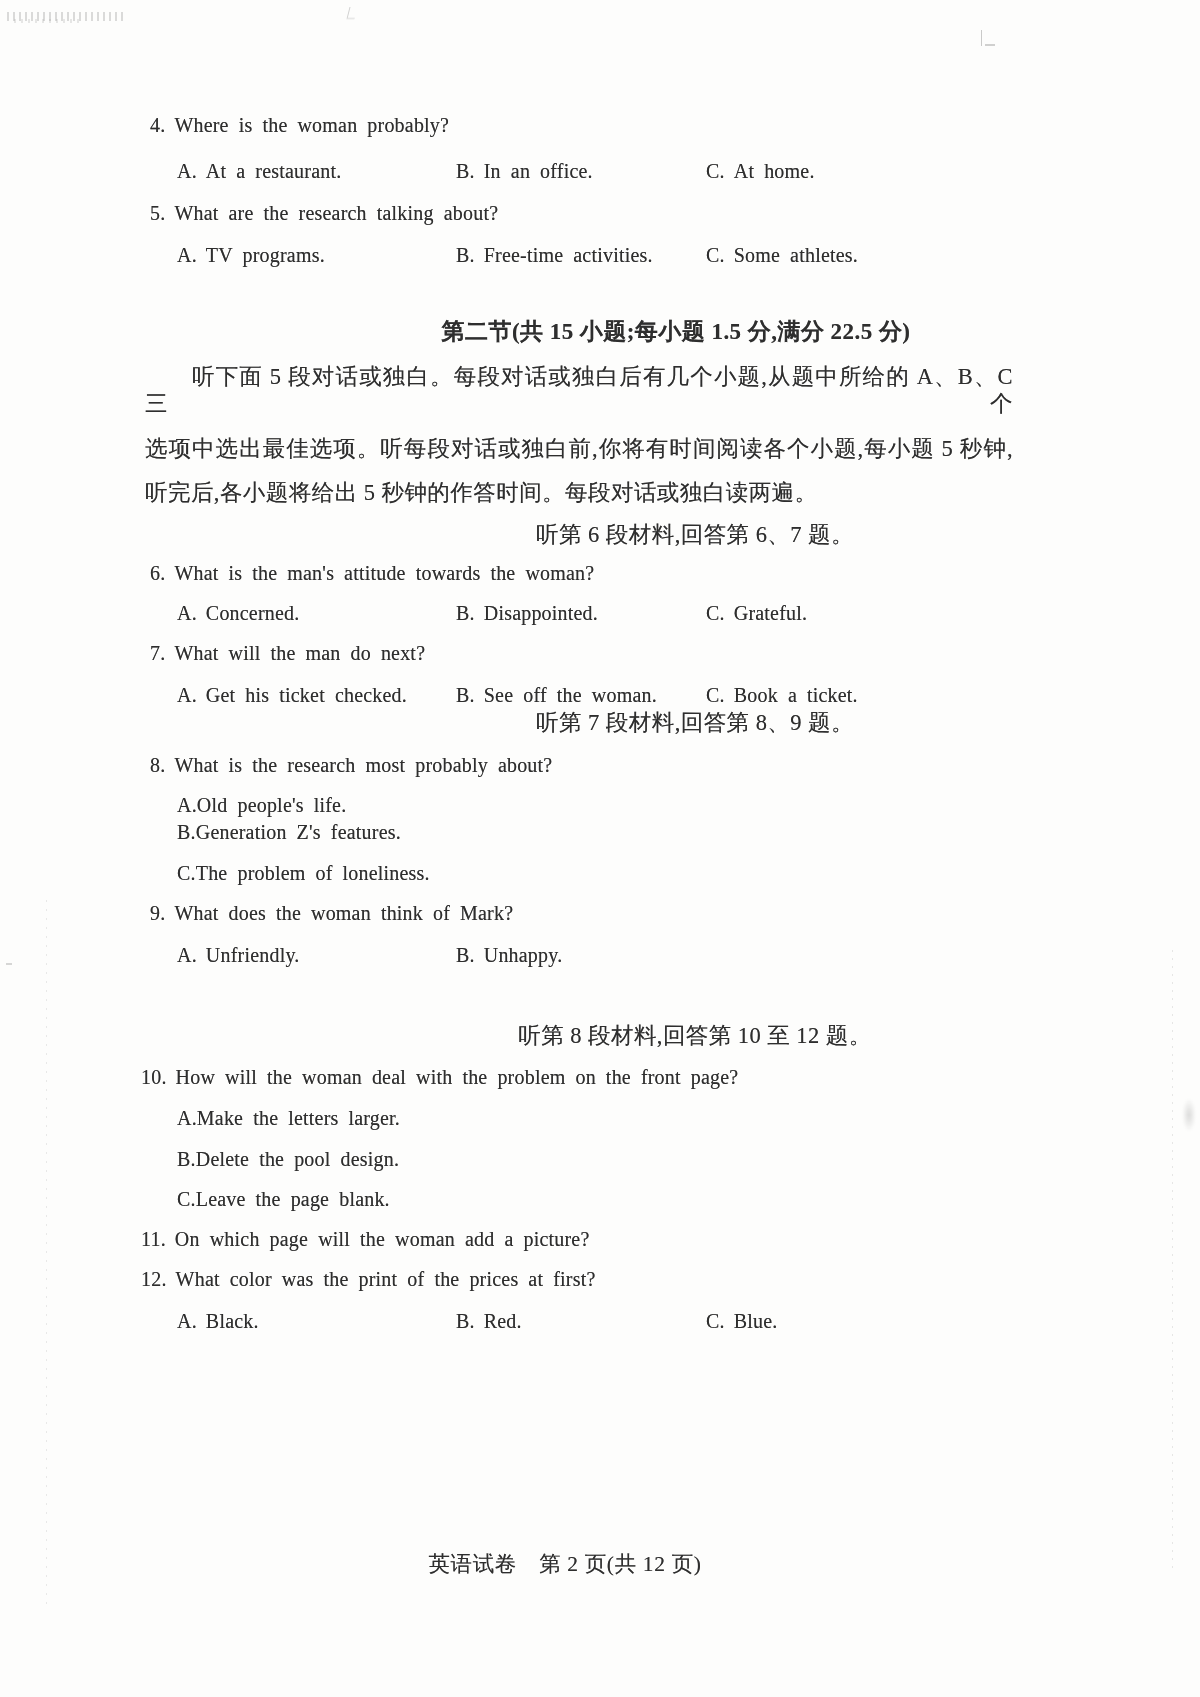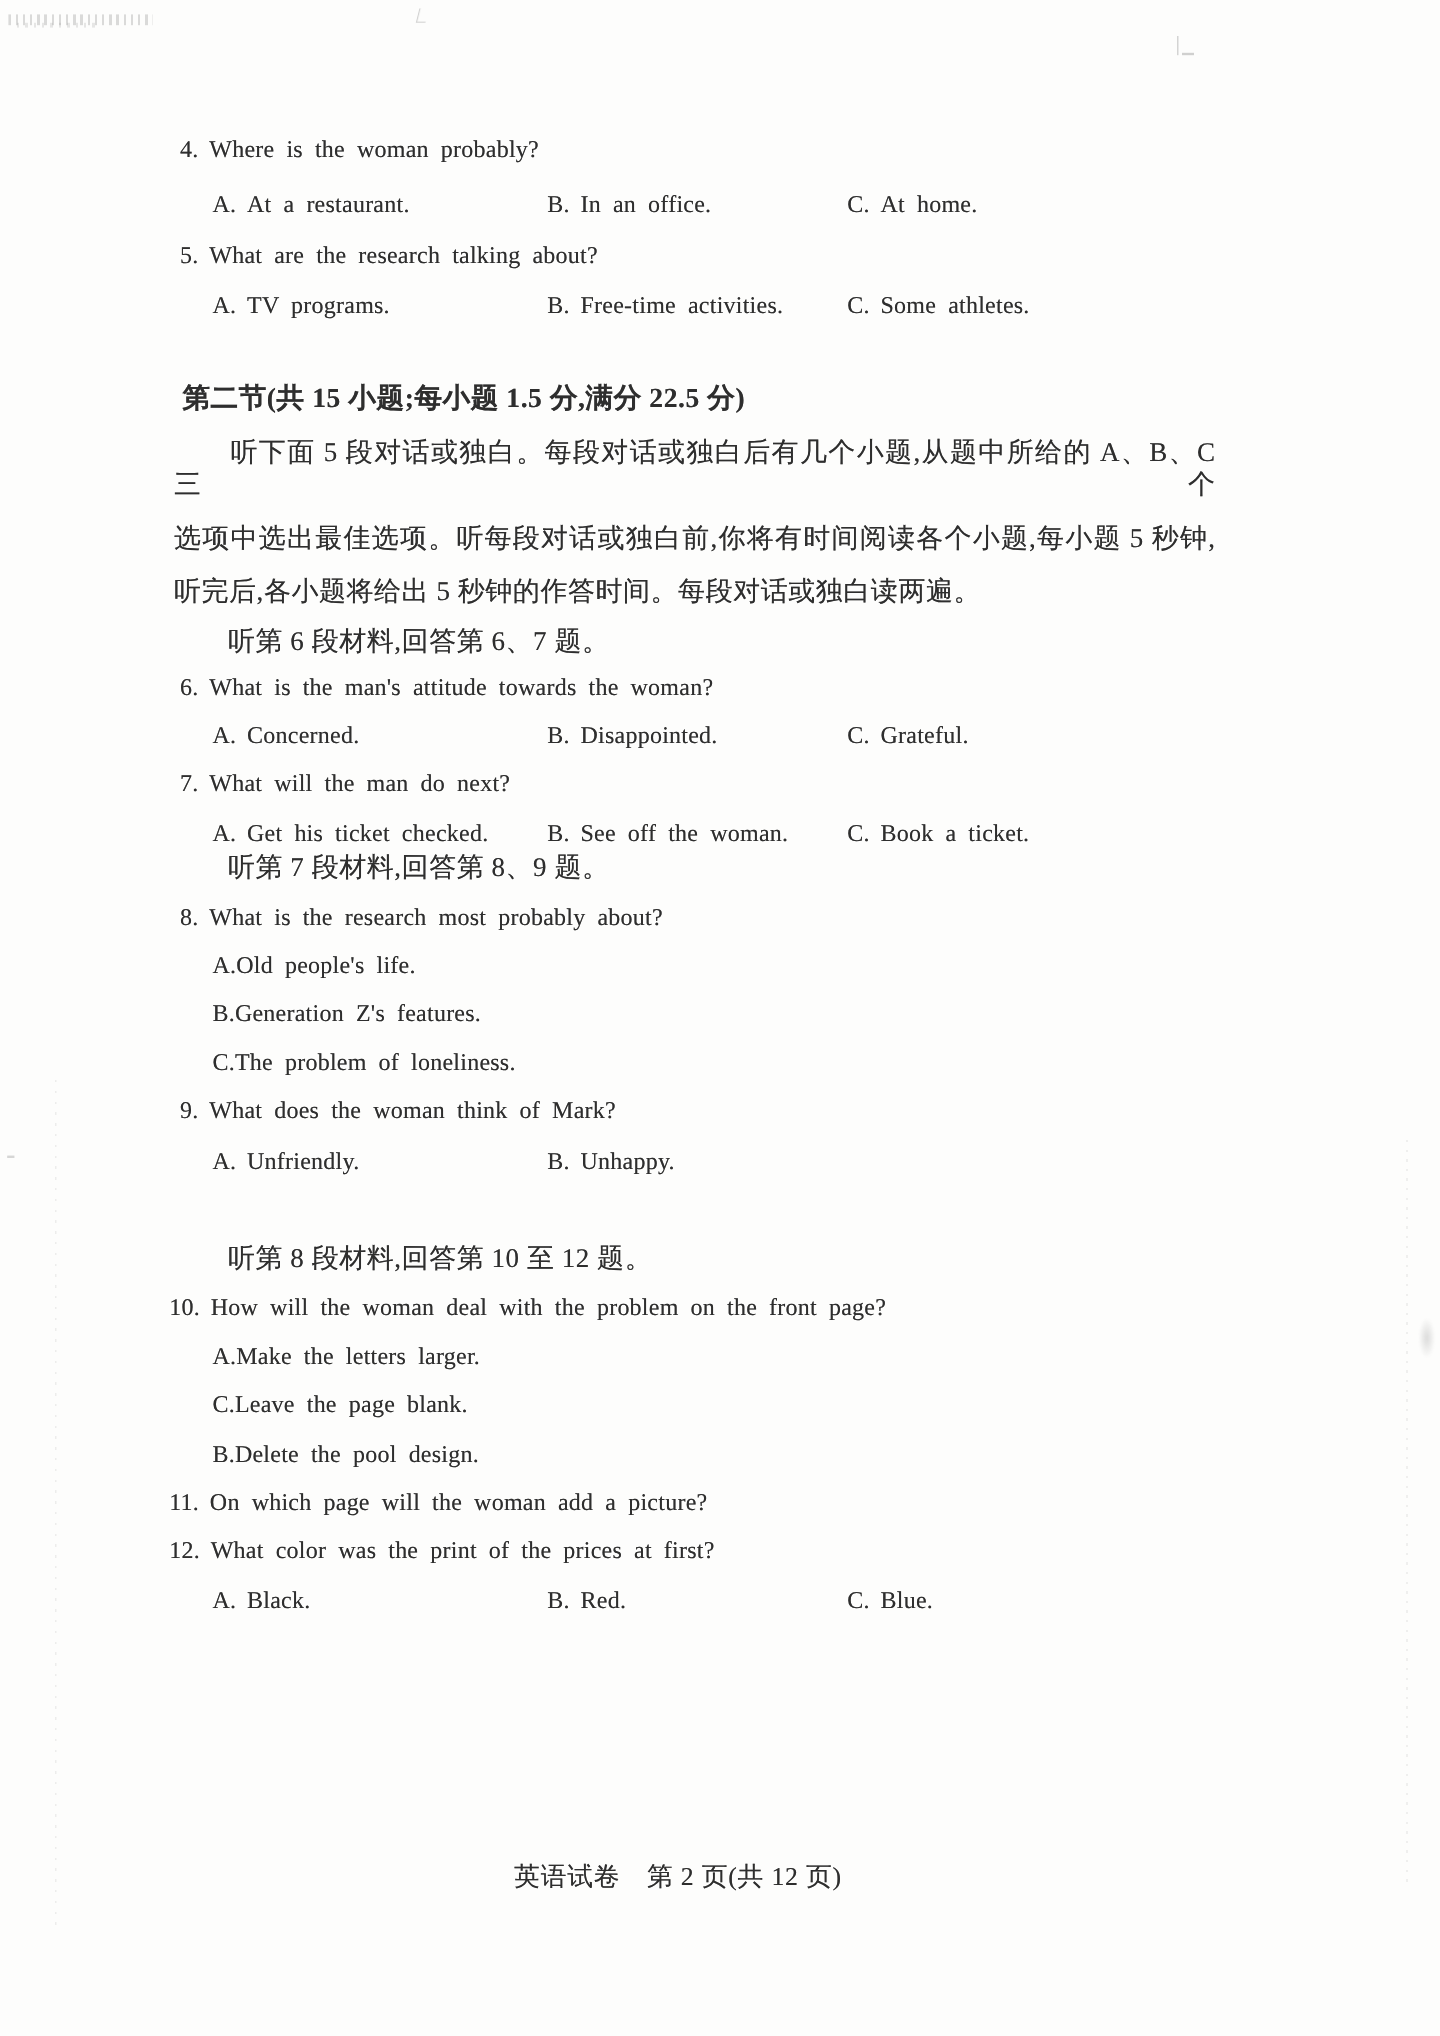--- a/index.html
+++ b/index.html
@@ -19,21 +19,21 @@
   .stem{padding-left:150px;}
   .stem.wide-num{padding-left:141px;}
   .qnum{margin-right:9px;}
   .opts{display:flex;padding-left:177px;}
   .opt{white-space:nowrap;}
   .opt .olabel{margin-right:9px;}
   .col-a{width:279px;flex:0 0 279px;}
   .col-b{width:250px;flex:0 0 250px;}
   .col-c{flex:1;}
   .opt-stacked{padding-left:177px;}
-  .zh{font-size:22.5px;letter-spacing:.02em;}
+  .zh{font-size:22.5px;letter-spacing:.02em;text-align:center;}
   .heading{padding-left:152px;font-weight:bold;font-size:23px;}
   .para-line{margin-left:145px;width:868px;text-align:justify;text-align-last:justify;}
   .para-line.lastline{text-align-last:left;width:auto;}
   .indent1{text-indent:47px;}
   .cue{padding-left:190px;}
   .footer{position:absolute;left:0;width:1130px;text-align:center;font-size:21.5px;letter-spacing:.03em;}
   
   .noise-topleft{position:absolute;left:7px;top:12px;width:120px;height:9px;opacity:.35;
     background:repeating-linear-gradient(90deg,#9a9a9a 0 2px,transparent 2px 6px);
     filter:blur(.6px);}
@@ -111,39 +111,39 @@
       <span class="opt col-b"><span class="olabel">B.</span><span>See off the woman.</span></span>
       <span class="opt col-c"><span class="olabel">C.</span><span>Book a ticket.</span></span>
     </div>
 
     <div class="row zh cue" style="">听第 7 段材料,回答第 8、9 题。</div>
 
     <div class="row en stem" style="margin-top:16px">
       <span class="qnum">8.</span><span>What is the research most probably about?</span>
     </div>
     <div class="row en opt-stacked" style="margin-top:13px"><span class="olabel">A.</span><span>Old people's life.</span></div>
-    <div class="row en opt-stacked" style="margin-top:13px"><span class="olabel">B.</span><span>Generation Z's features.</span></div>
+    <div class="row en opt-stacked" style="margin-top:0"><span class="olabel">B.</span><span>Generation Z's features.</span></div>
     <div class="row en opt-stacked" style="margin-top:14px"><span class="olabel">C.</span><span>The problem of loneliness.</span></div>
 
     <div class="row en stem" style="margin-top:13px">
       <span class="qnum">9.</span><span>What does the woman think of Mark?</span>
     </div>
     <div class="row en opts" style="margin-top:15px">
       <span class="opt col-a"><span class="olabel">A.</span><span>Unfriendly.</span></span>
       <span class="opt col-b"><span class="olabel">B.</span><span>Unhappy.</span></span>
     </div>
 
     <div class="row zh cue" style="margin-top:53px">听第 8 段材料,回答第 10 至 12 题。</div>
 
     <div class="row en stem wide-num" style="margin-top:15px">
       <span class="qnum">10.</span><span>How will the woman deal with the problem on the front page?</span>
     </div>
     <div class="row en opt-stacked" style="margin-top:14px"><span class="olabel">A.</span><span>Make the letters larger.</span></div>
+    <div class="row en opt-stacked" style="margin-top:14px"><span class="olabel">B.</span><span>Delete the pool design.</span></div>
     <div class="row en opt-stacked" style="margin-top:13px"><span class="olabel">C.</span><span>Leave the page blank.</span></div>
-    <div class="row en opt-stacked" style="margin-top:14px"><span class="olabel">B.</span><span>Delete the pool design.</span></div>
 
     <div class="row en stem wide-num" style="margin-top:13px">
       <span class="qnum">11.</span><span>On which page will the woman add a picture?</span>
     </div>
 
     <div class="row en stem wide-num" style="margin-top:13px">
       <span class="qnum">12.</span><span>What color was the print of the prices at first?</span>
     </div>
     <div class="row en opts" style="margin-top:15px">
       <span class="opt col-a"><span class="olabel">A.</span><span>Black.</span></span>

